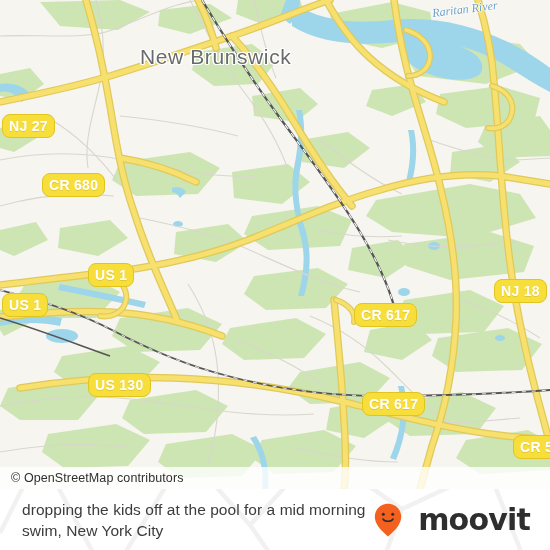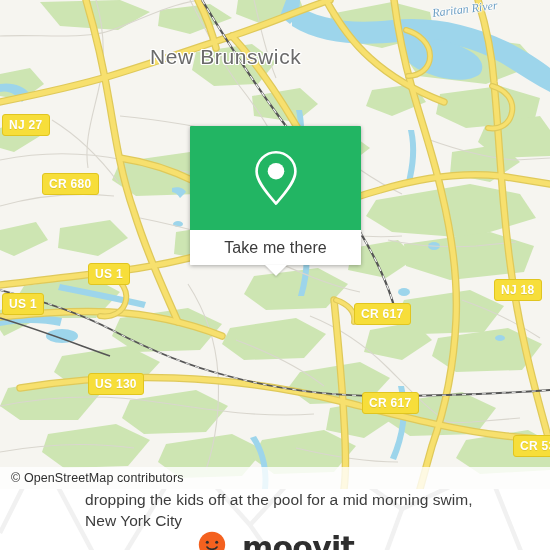--- a/index.html
+++ b/index.html
@@ -64,24 +64,24 @@
     pointer-events: none;
     text-shadow:
        1px 0 0 rgba(255,255,255,.8), -1px 0 0 rgba(255,255,255,.8),
        0 1px 0 rgba(255,255,255,.8), 0 -1px 0 rgba(255,255,255,.8);
   }
 
   .shield {
     position: absolute;
     background: #F7DE3A;
     border: 1.5px solid #E0C520;
-    border-radius: 3px;
+    border-radius: 8px;
     color: #ffffff;
     font-family: "Liberation Sans", sans-serif;
-    font-size: 12px;
+    font-size: 14px;
     font-weight: bold;
     line-height: 1;
     padding: 3.5px 6px 4.5px 6px;
     white-space: nowrap;
     letter-spacing: 0.3px;
     box-sizing: border-box;
     text-shadow: 0 1px 0 rgba(0,0,0,0.10);
   }
 
   
@@ -164,21 +164,20 @@
     pointer-events: none;
   }
   #footer-inner {
     position: relative;
     height: 100%;
     display: flex;
     align-items: center;
     justify-content: space-between;
     padding: 0 12px 0 22px;
     box-sizing: border-box;
-    flex-direction: column;
   }
   #footer-caption {
     font-family: "Liberation Sans", sans-serif;
     font-size: 15.5px;
     line-height: 21px;
     color: #3c3c3c;
     max-width: 390px;
     letter-spacing: 0.05px;
   }
   #moovit-logo {
@@ -370,47 +369,34 @@
           <path d="M0 290 C40 300 78 312 112 330 C150 350 188 366 228 376
                    C280 390 332 396 384 396 C440 396 494 394 550 390" stroke="#555555" stroke-width="1.8"></path>
           <path d="M0 290 C40 300 78 312 112 330 C150 350 188 366 228 376
                    C280 390 332 396 384 396 C440 396 494 394 550 390" stroke="#FFFFFF" stroke-width="0.9" stroke-dasharray="4 6"></path>
           <path d="M0 318 C40 330 76 344 110 356" stroke="#555555" stroke-width="1.6"></path>
         </g>
 
       </g>
     </svg>
 
-    <div class="city-label" style="left:150px; top:45px;">New Brunswick</div>
+    <div class="city-label" style="left:140px; top:45px;">New Brunswick</div>
 
     <div class="water-label" style="left:432px; top:2px; transform:rotate(-7deg);">Raritan River</div>
 
     <div class="shield" style="left:2px;   top:114px;">NJ 27</div>
     <div class="shield" style="left:42px;  top:173px;">CR 680</div>
     <div class="shield" style="left:88px;  top:263px;">US 1</div>
     <div class="shield" style="left:2px;   top:293px;">US 1</div>
     <div class="shield" style="left:88px;  top:373px;">US 130</div>
     <div class="shield" style="left:354px; top:303px;">CR 617</div>
     <div class="shield" style="left:362px; top:392px;">CR 617</div>
     <div class="shield" style="left:494px; top:279px;text-align:center;">NJ 18</div>
     <div class="shield" style="left:513px; top:435px;">CR 535</div>
 
-    <div id="popup-card">
-      <div id="popup-green">
-        <svg width="46" height="58" viewBox="0 0 46 58">
-          <path d="M23 3.2 C12.3 3.2 3.6 11.9 3.6 22.6 C3.6 30.5 9.6 39.6 23 54.6
-                   C36.4 39.6 42.4 30.5 42.4 22.6 C42.4 11.9 33.7 3.2 23 3.2 Z" fill="none" stroke="#ffffff" stroke-width="2.6" stroke-linejoin="round"></path>
-          <circle cx="23" cy="22.2" r="8.3" fill="#ffffff"></circle>
-        </svg>
-      </div>
-      <div id="popup-white">
-        <span id="popup-label">Take me there</span>
-        <span id="popup-tail"></span>
-      </div>
-    </div>
 
     <div id="osm-attrib">© OpenStreetMap contributors</div>
   </div>
 
   <div id="footer">
 
     <svg id="footer-watermark" width="550" height="115" viewBox="0 0 550 115">
       <g stroke="#F1F1F1" stroke-width="4.5" fill="none">
         <path d="M40 -10 L108 118"></path>
         <path d="M108 118 L186 -10"></path>

